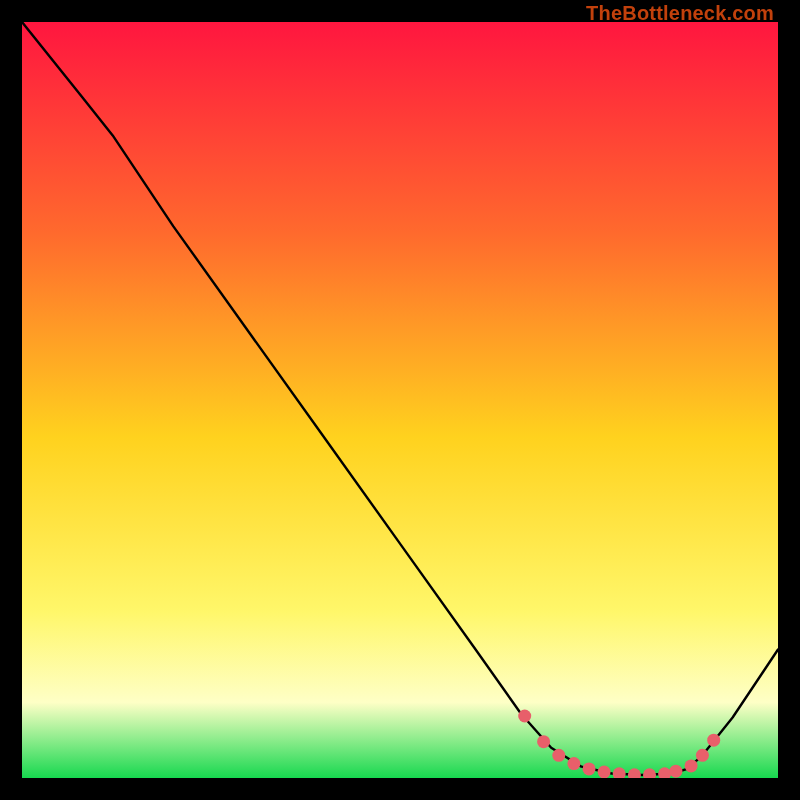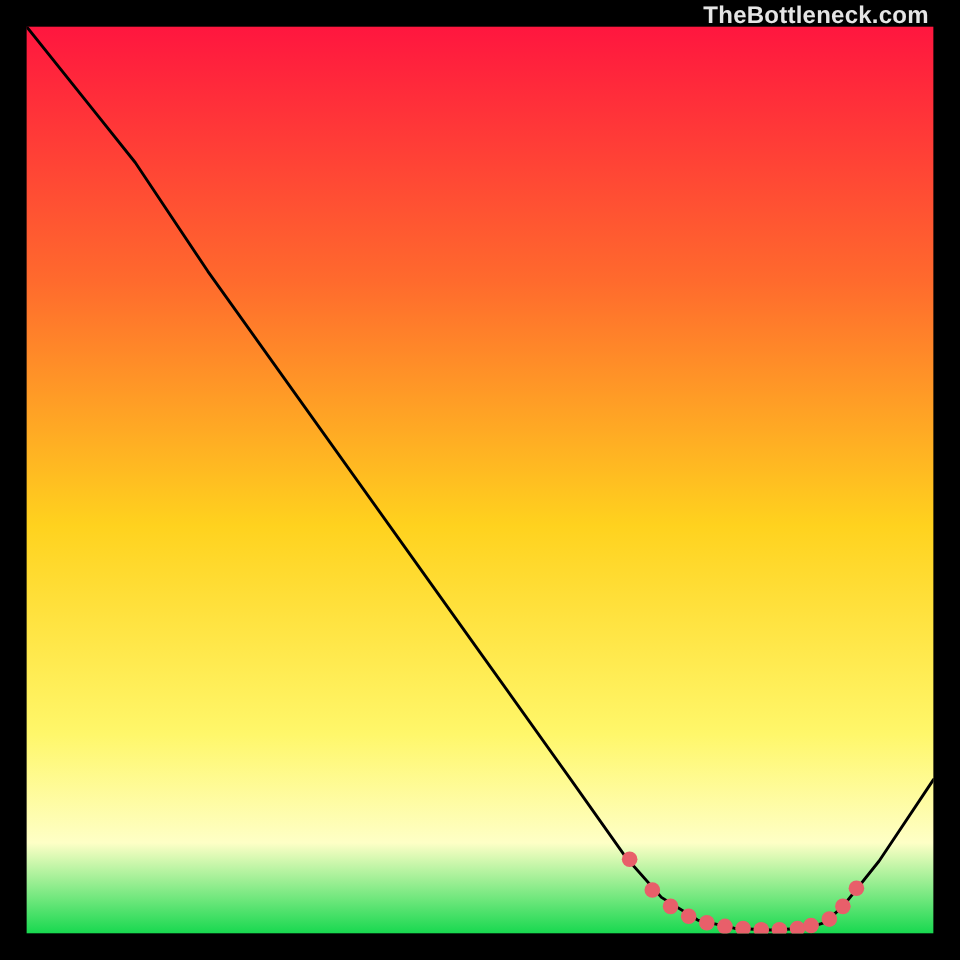--- a/index.html
+++ b/index.html
@@ -23,21 +23,21 @@
     position: absolute;
     left: 0;
     top: 0;
     width: 756px;
     height: 756px;
   }
   .watermark {
     position: absolute;
     top: 2px;
     right: 26px;
-    color: #e5e5e5;
+    color: #c2410c;
     font-size: 20px;
     font-weight: 600;
     letter-spacing: 0.2px;
     user-select: none;
     margin-left: 28px;
   }
 </style>
 </head>
 <body>
 

